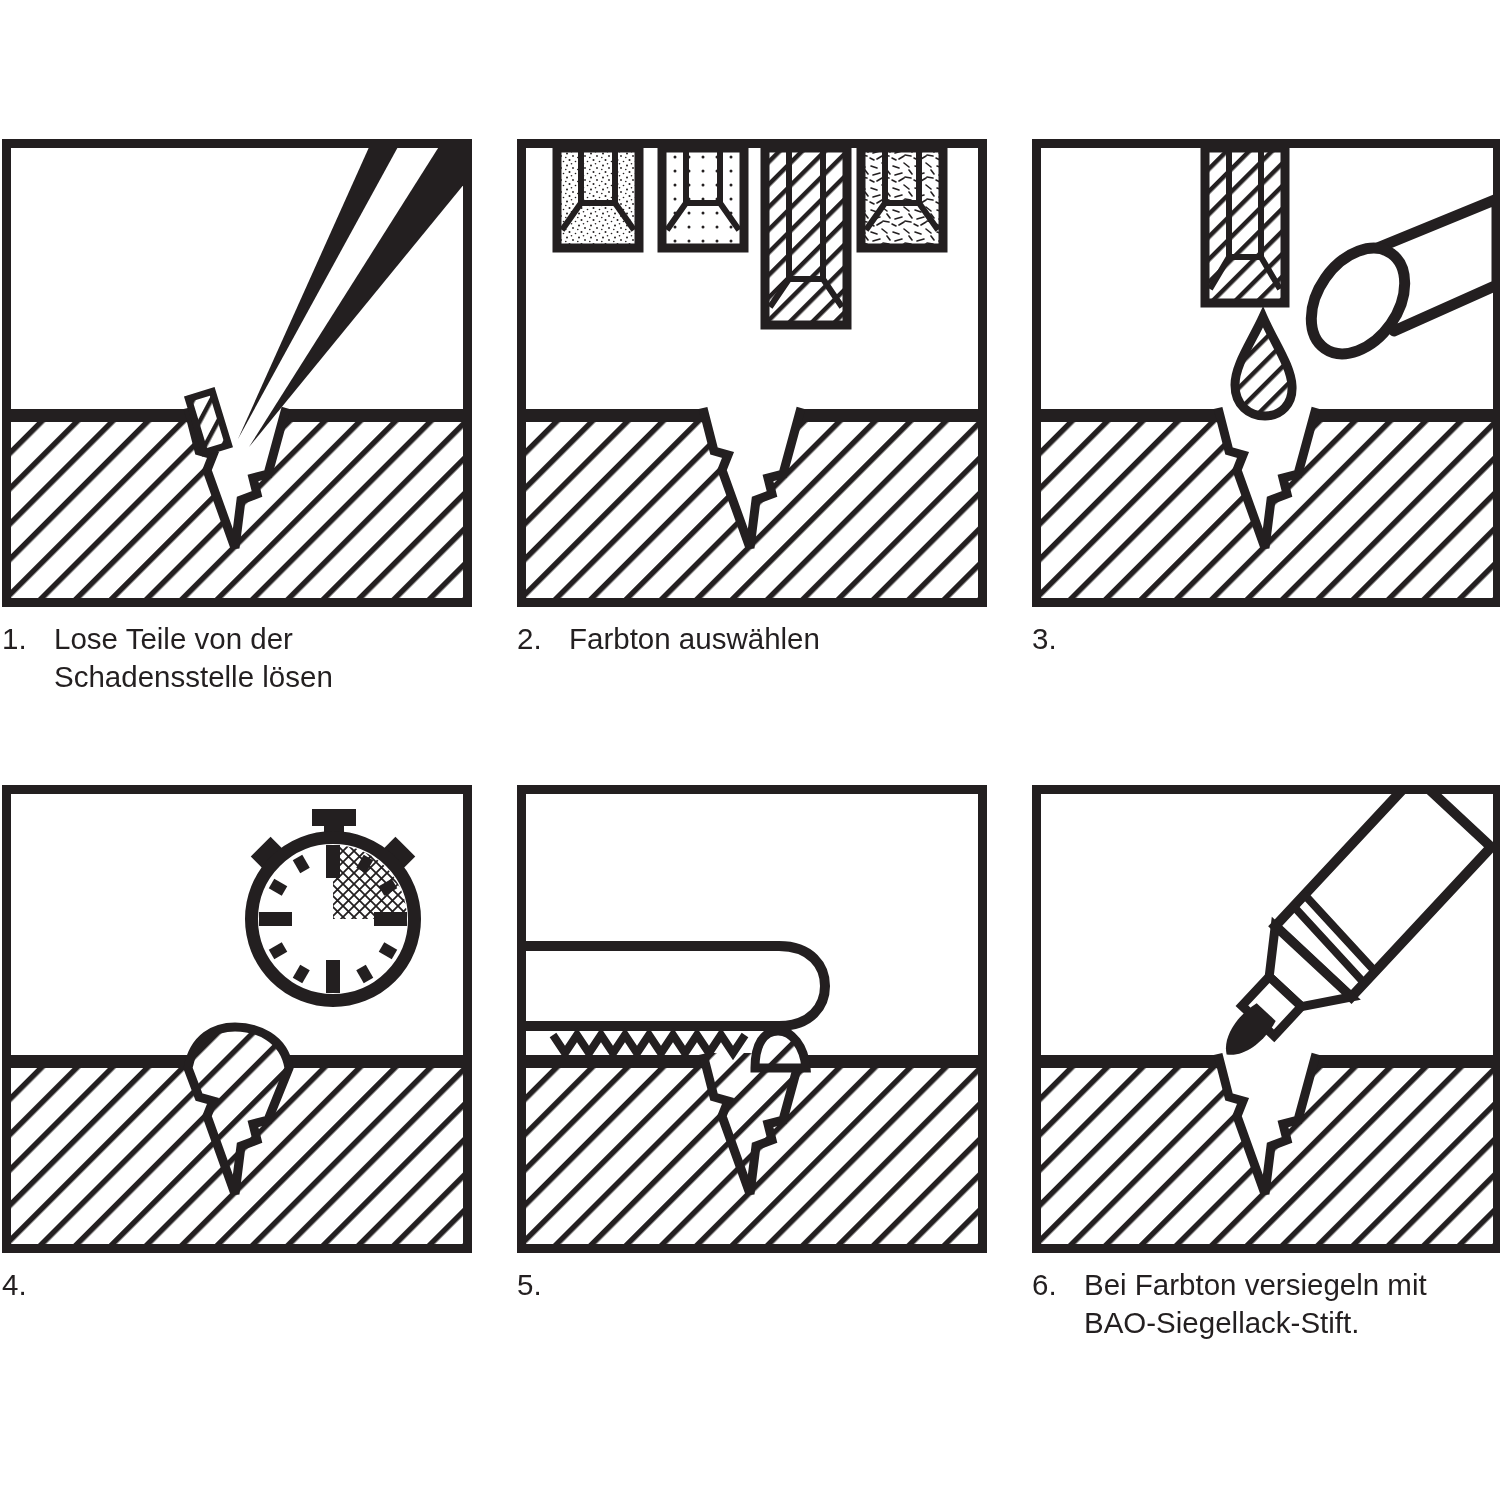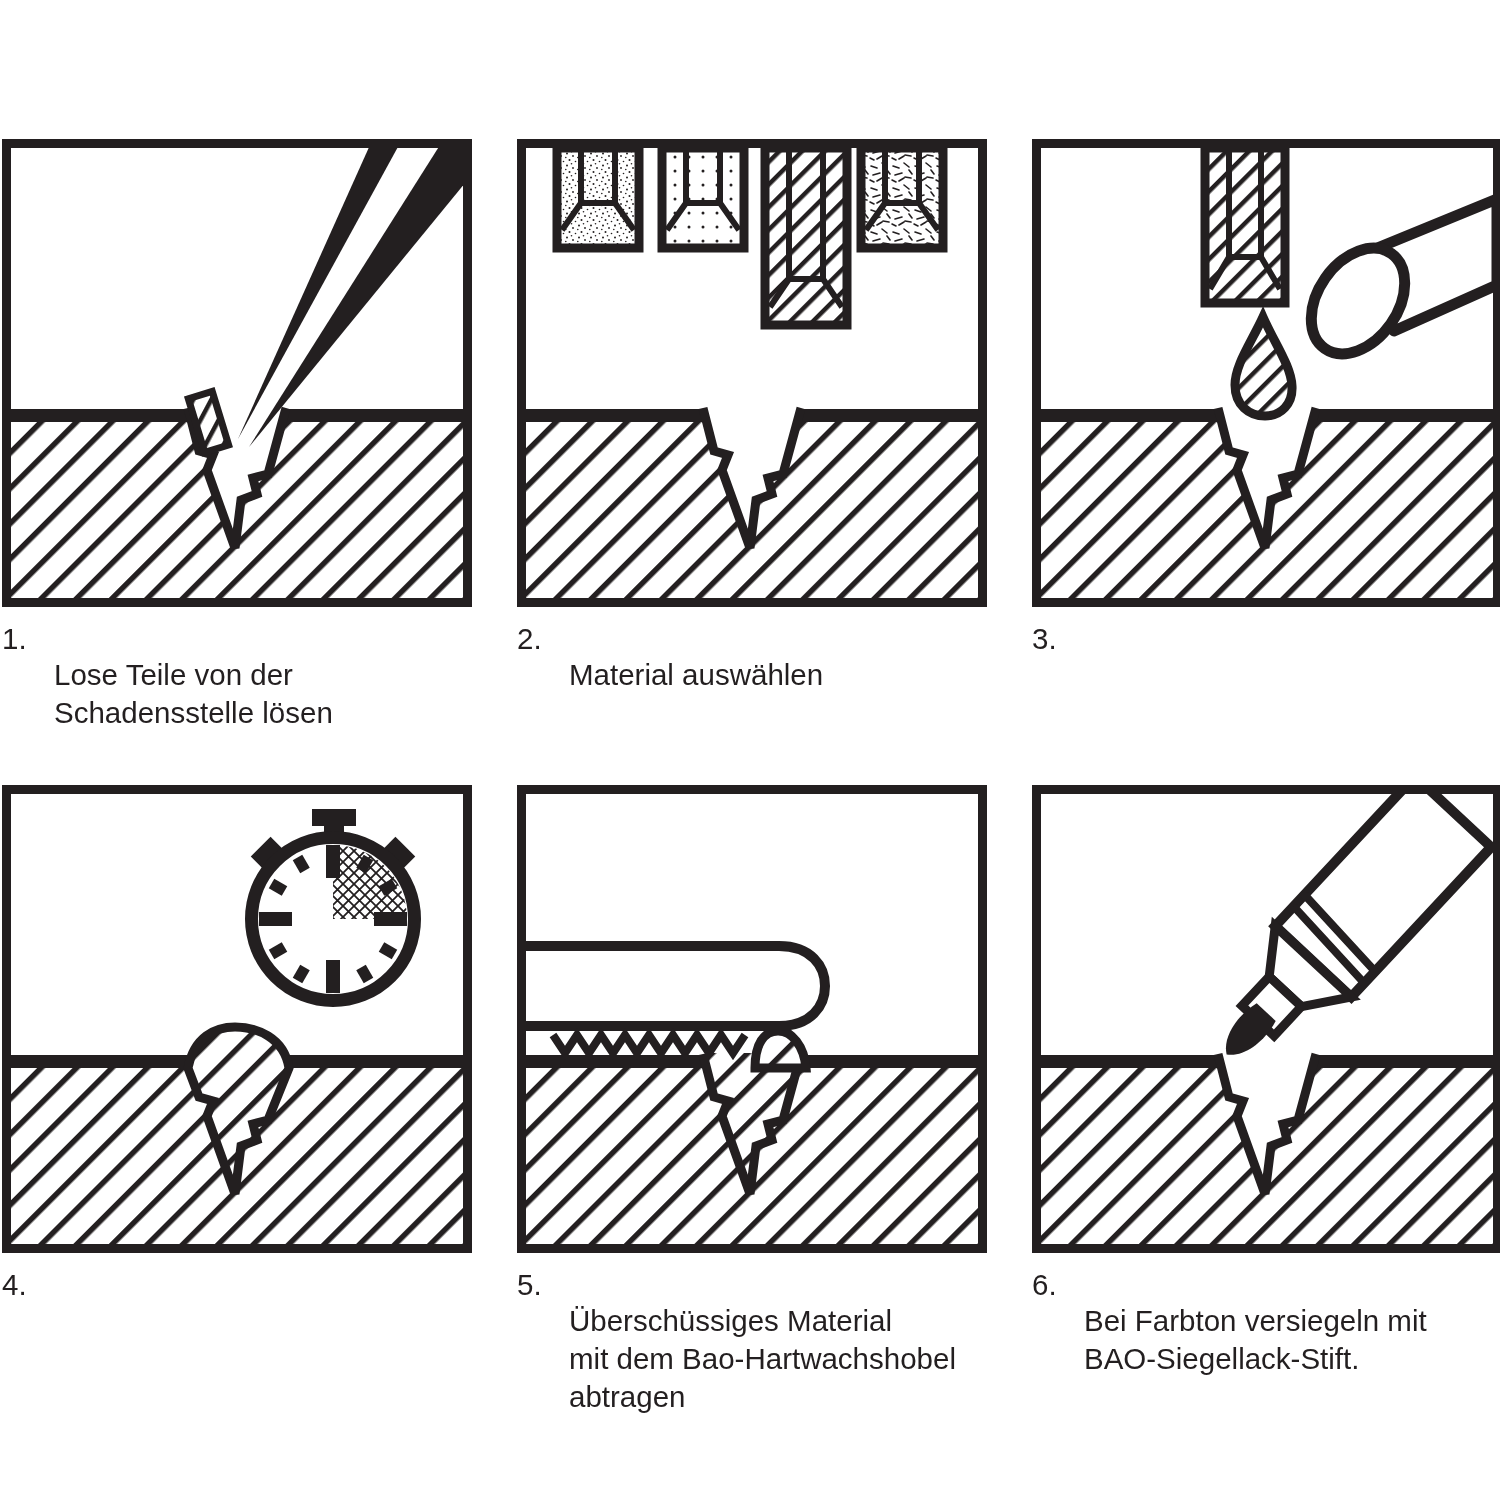--- a/index.html
+++ b/index.html
@@ -20,21 +20,21 @@
   .cell-6{left:1032px;top:785px;}
   svg.panel{display:block;width:470px;height:468px;}
   .caption{
     display:flex;
     margin-top:13px;
     font-size:29.5px;
     line-height:38px;
     color:#231f20;
   }
   .cap-num{width:52px;flex:none;}
-  .cap-text{white-space:pre-line;margin-top:36px;}
+  .cap-text{white-space:pre-line;}
   #pattern-defs{position:absolute;width:0;height:0;}
 </style>
 </head>
 <body>
 
 <svg id="pattern-defs" aria-hidden="true">
   <defs>
     <pattern id="p-hatch" width="25" height="25" patternUnits="userSpaceOnUse" patternTransform="rotate(45)">
       <rect width="25" height="25" fill="#ffffff"></rect>
       <rect width="5.5" height="25" fill="#231f20"></rect>
@@ -120,21 +120,21 @@
       </g>
       <g>
         <rect x="344" y="9" width="82" height="100" fill="url(#p-dash)" stroke="#231f20" stroke-width="9"></rect>
         <path d="M368,13 V64 M402,13 V64 M368,64 H402 M368,64 L349,91 M402,64 L421,91" stroke="#231f20" stroke-width="6" fill="none"></path>
       </g>
     </g>
     <rect x="4.5" y="4.5" width="461" height="459" fill="none" stroke="#231f20" stroke-width="9"></rect>
   </svg>
   <div class="caption">
     <span class="cap-num">2.</span>
-    <span class="cap-text">Material auswählen</span>
+    <span class="cap-text">Farbton auswählen</span>
   </div>
 </div>
 
 <div class="cell cell-3">
   <svg class="panel" viewBox="0 0 470 468">
     <g clip-path="url(#p-clip)">
       <use href="#def-ground"></use>
       <use href="#def-notch"></use>
       <g>
         <rect x="173" y="9" width="80" height="155" fill="url(#p-hatch-sm)" stroke="#231f20" stroke-width="9"></rect>
@@ -225,23 +225,20 @@
       <path d="M238,283 C238,259 247,246 261,246 C275,246 287,261 289,283 Z" fill="url(#p-hatch)" stroke="#231f20" stroke-width="9"></path>
       <g>
         <path d="M6,161 H262 C294,161 308,181 308,201 C308,221 294,241 262,241 H6" fill="#ffffff" stroke="#231f20" stroke-width="10"></path>
         <path d="M36,250 L48,268 L60,250 L72,268 L84,250 L96,268 L108,250 L120,268 L132,250 L144,268 L156,250 L168,268 L180,250 L192,268 L204,250 L216,268 L228,250" fill="none" stroke="#231f20" stroke-width="8" stroke-linejoin="miter"></path>
       </g>
     </g>
     <rect x="4.5" y="4.5" width="461" height="459" fill="none" stroke="#231f20" stroke-width="9"></rect>
   </svg>
   <div class="caption">
     <span class="cap-num">5.</span>
-    <span class="cap-text">Überschüssiges Material
-mit dem Bao-Hartwachshobel
-abtragen</span>
   </div>
 </div>
 
 <div class="cell cell-6">
   <svg class="panel" viewBox="0 0 470 468">
     <g clip-path="url(#p-clip)">
       <use href="#def-ground"></use>
       <use href="#def-notch"></use>
       <g transform="translate(196,268) rotate(43)">
         <rect x="-52" y="-330" width="104" height="205" fill="#ffffff" stroke="#231f20" stroke-width="10"></rect>

